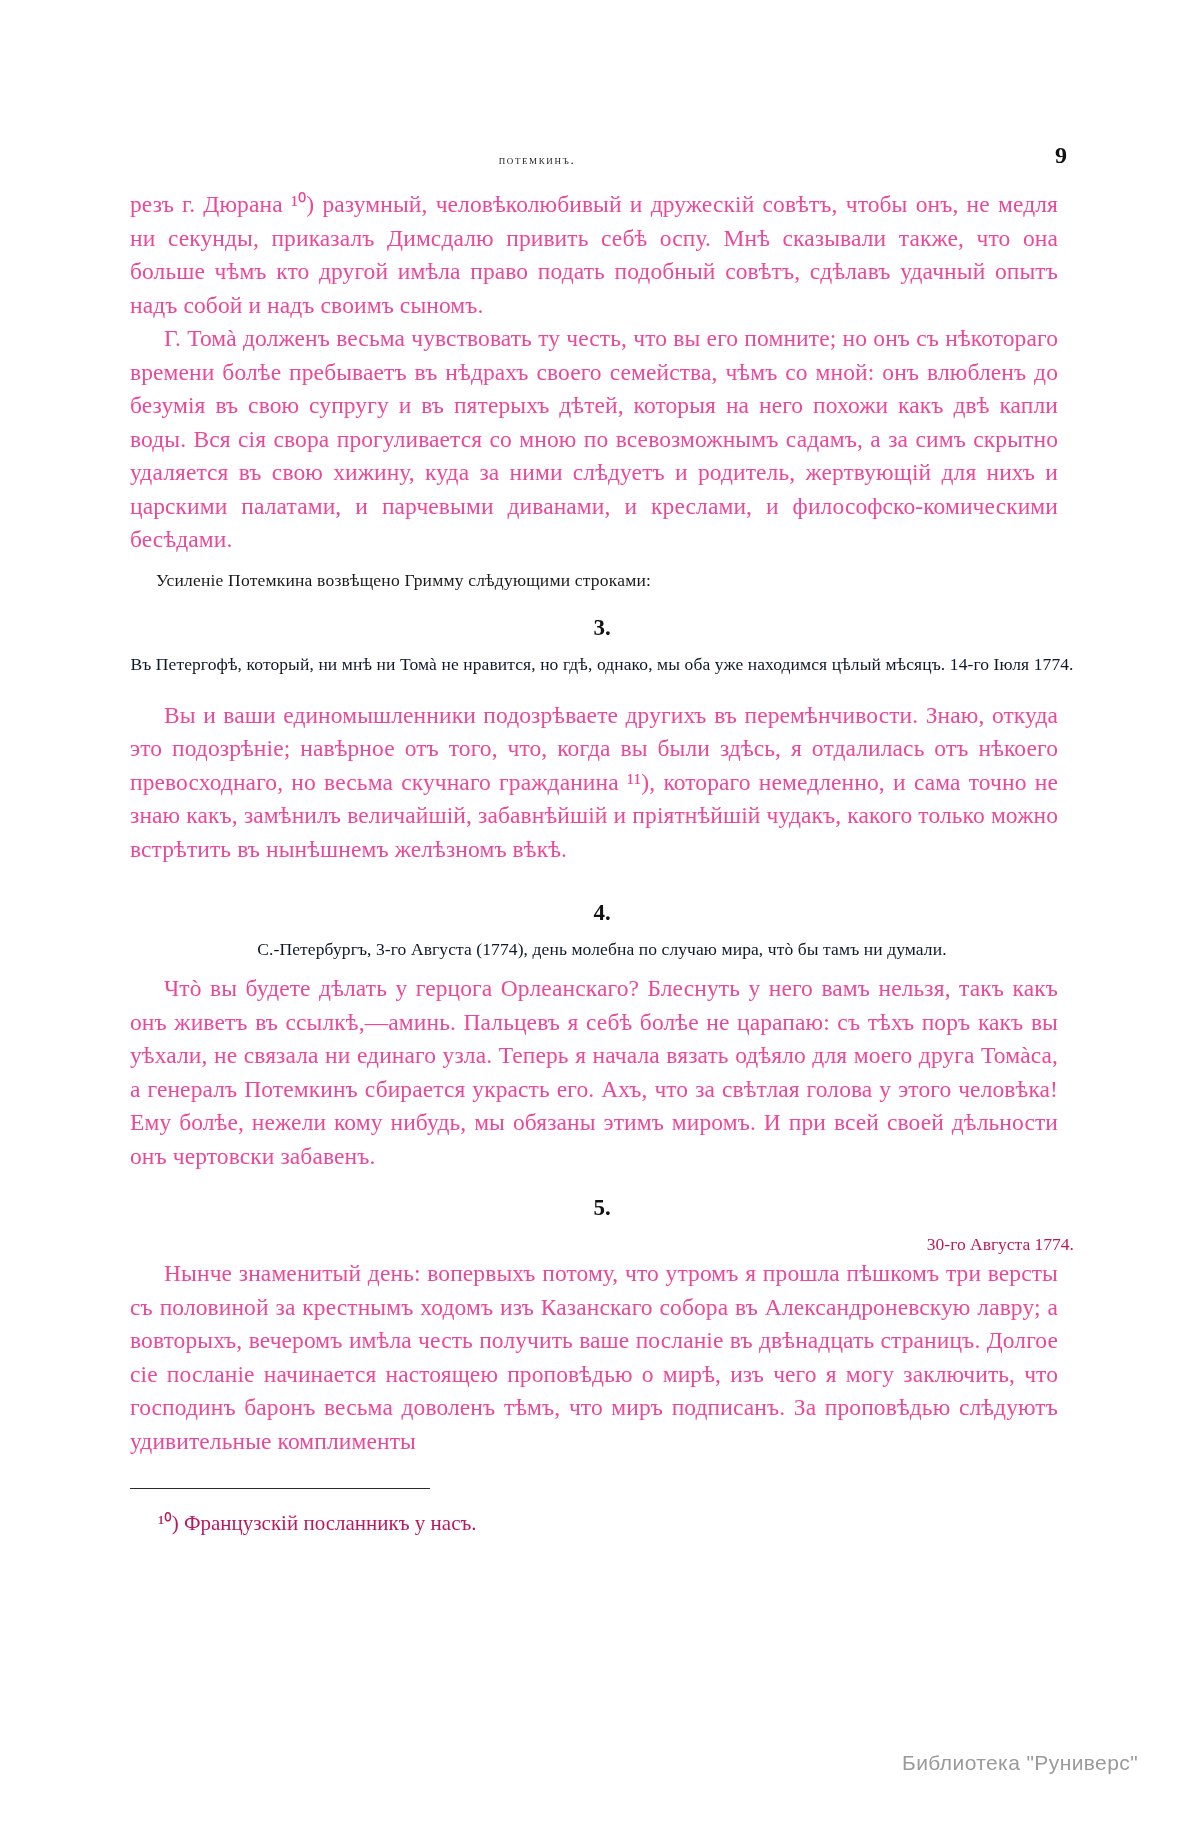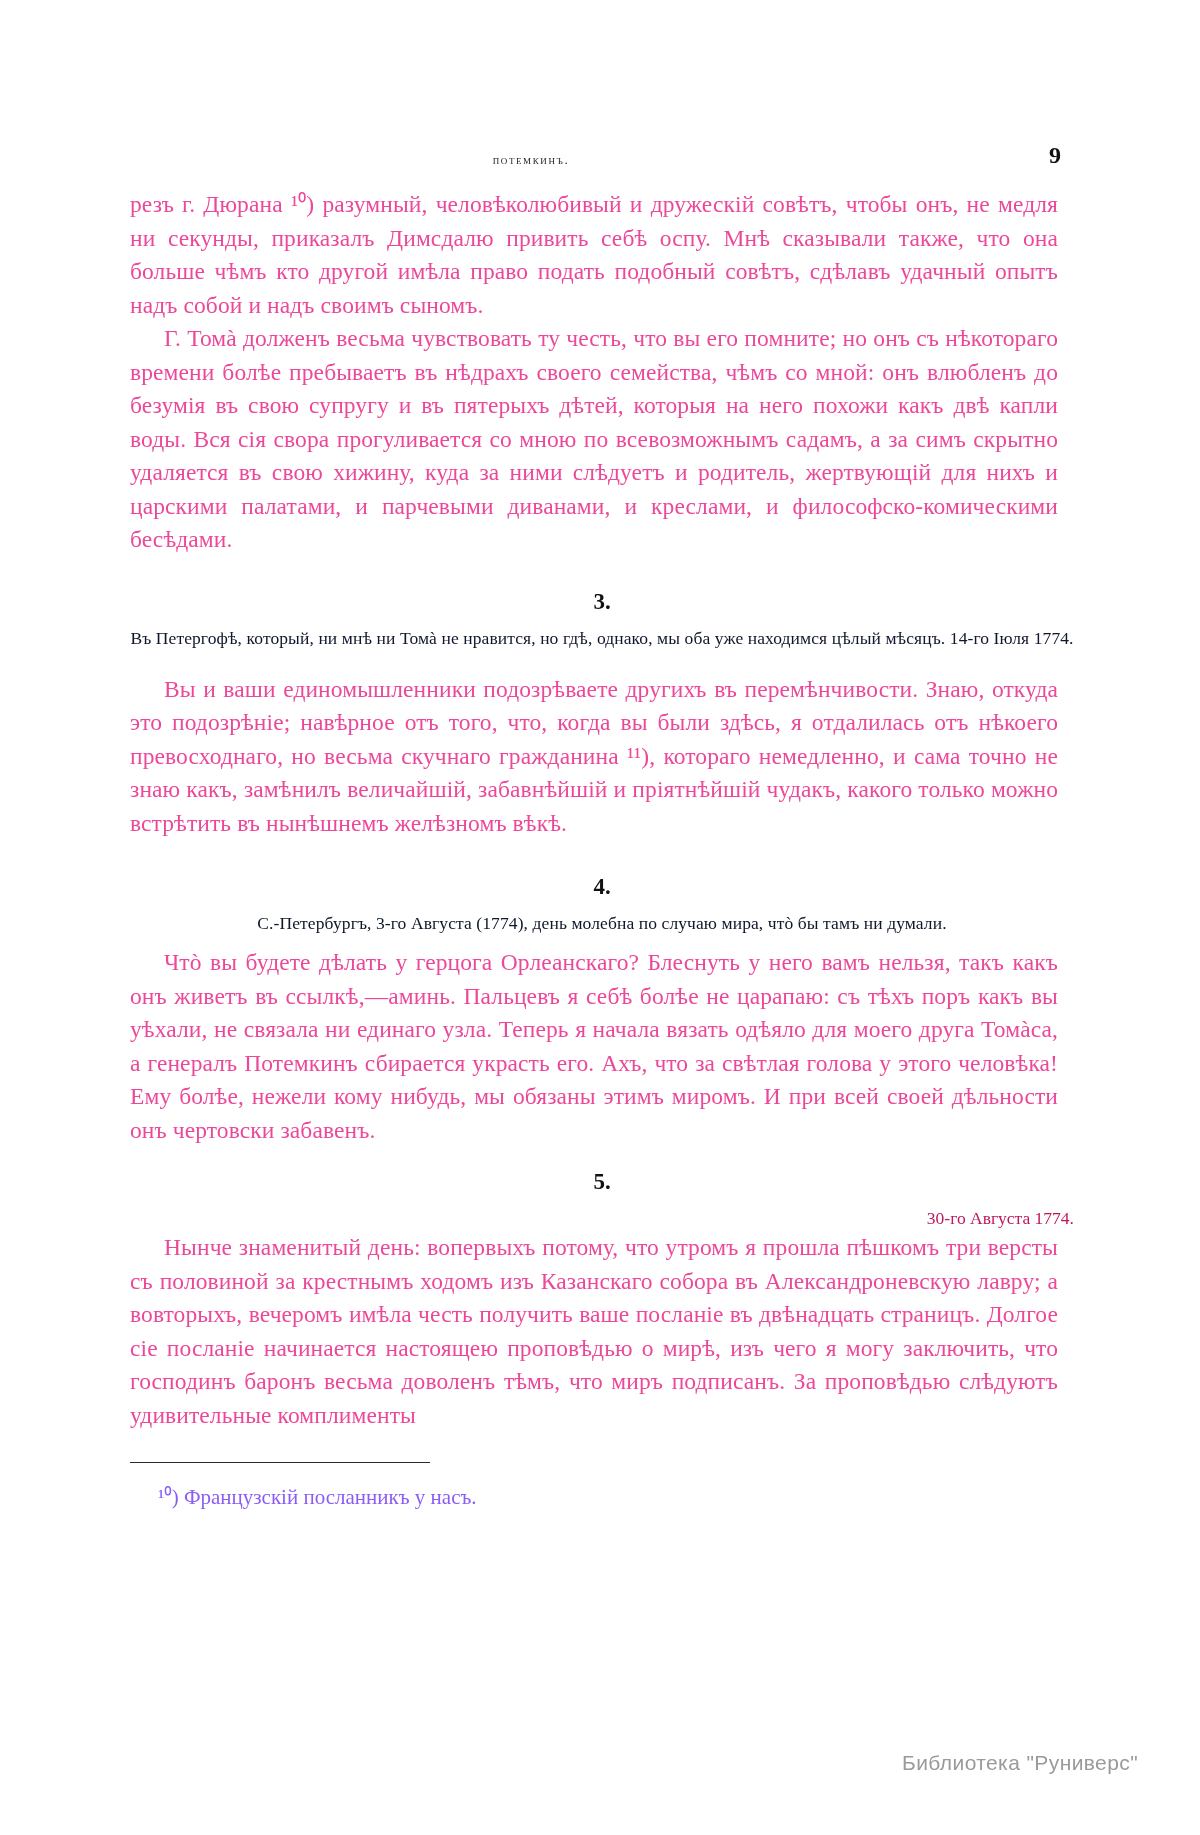--- a/index.html
+++ b/index.html
@@ -17,21 +17,21 @@
   }
   .page {
     position: absolute;
     left: 0; top: 0;
     width: 1200px;
     height: 1835px;
     background: #ffffff;
   }
   .header {
     position: absolute;
-    left: 121px;
+    left: 127px;
     top: 152px;
     width: 940px;
     height: 22px;
   }
   .running-head {
     position: absolute;
     left: 0;
     top: 0;
     width: 820px;
     text-align: center;
@@ -109,21 +109,21 @@
     background: #2a2a2a;
   }
   .footnotes {
     margin-top: 18px;
   }
   .footnote {
     font-size: 21px;
     line-height: 32px;
     margin: 0;
     text-indent: 28px;
-    color: #8b5cf6;
+    color: #be185d;
   }
   .watermark {
     position: absolute;
     right: 62px;
     bottom: 60px;
     font-family: "Liberation Sans", sans-serif;
     font-size: 21px;
     color: #9a9a9a;
     letter-spacing: 0.4px;
   }
@@ -138,20 +138,21 @@
     <div class="folio">9</div>
   </div>
 
   <div class="body">
 
     <p class="para">резъ г. Дюрана ¹⁰) разумный, человѣколюбивый и дружескій совѣтъ, чтобы онъ, не медля ни секунды, приказалъ Димсдалю привить себѣ оспу. Мнѣ сказывали также, что она больше чѣмъ кто другой имѣла право подать подобный совѣтъ, сдѣлавъ удачный опытъ надъ собой и надъ своимъ сыномъ.</p>
 
     <p class="para indent">Г. Томà долженъ весьма чувствовать ту честь, что вы его помните; но онъ съ нѣкотораго времени болѣе пребываетъ въ нѣдрахъ своего семейства, чѣмъ со мной: онъ влюбленъ до безумія въ свою супругу и въ пятерыхъ дѣтей, которыя на него похожи какъ двѣ капли воды. Вся сія свора прогуливается со мною по всевозможнымъ садамъ, а за симъ скрытно удаляется въ свою хижину, куда за ними слѣдуетъ и родитель, жертвующій для нихъ и царскими палатами, и парчевыми диванами, и креслами, и философско-комическими бесѣдами.</p>
 
     <div class="gap-sm"></div>
+    <p class="note-line">Усиленіе Потемкина возвѣщено Гримму слѣдующими строками:</p>
 
     <div class="gap-md"></div>
     <p class="letter-num">3.</p>
 
     <div class="gap-sm"></div>
     <p class="dateline">Въ Петергофѣ, который, ни мнѣ ни Томà не нравится, но гдѣ, однако, мы оба уже находимся цѣлый мѣсяцъ. 14-го Іюля 1774.</p>
 
     <div class="gap-md"></div>
     <p class="para indent">Вы и ваши единомышленники подозрѣваете другихъ въ перемѣнчивости. Знаю, откуда это подозрѣніе; навѣрное отъ того, что, когда вы были здѣсь, я отдалилась отъ нѣкоего превосходнаго, но весьма скучнаго гражданина ¹¹), котораго немедленно, и сама точно не знаю какъ, замѣнилъ величайшій, забавнѣйшій и пріятнѣйшій чудакъ, какого только можно встрѣтить въ нынѣшнемъ желѣзномъ вѣкѣ.</p>
 

